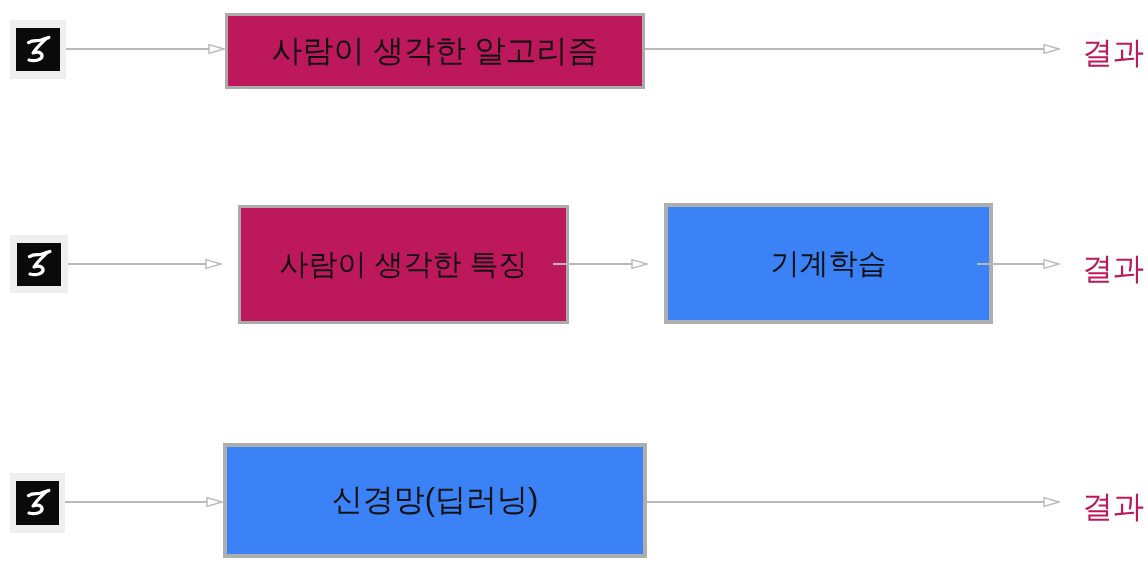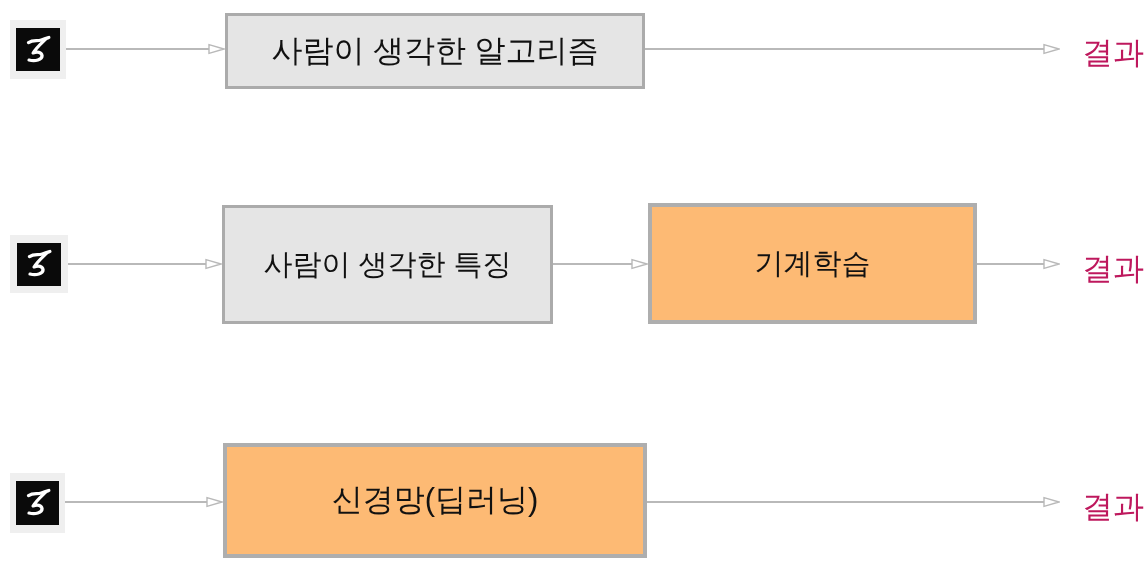--- a/index.html
+++ b/index.html
@@ -6,24 +6,24 @@
   body{font-family:"Liberation Sans","DejaVu Sans",sans-serif;color:#111111;}
   .canvas{position:relative;width:1148px;height:572px;background:#ffffff;overflow:hidden;}
 
   
   .mnist{position:absolute;background:#efefef;display:flex;align-items:center;justify-content:center;}
   .mnist .digit-bg{background:#0a0a0a;display:flex;align-items:center;justify-content:center;}
 
   
   .box{position:absolute;box-sizing:border-box;display:flex;flex-direction:column;
        align-items:center;justify-content:center;text-align:center;line-height:1.3;}
-  .box.white{background:#e5e5e5;border:3px solid #ababab;font-size:31px;}
-  .box.gray{background:#fdba74;border:4px solid #aeaeae;font-size:31px;}
+  .box.white{background:#be185d;border:3px solid #ababab;font-size:31px;}
+  .box.gray{background:#3b82f6;border:4px solid #aeaeae;font-size:31px;}
   .box .line{white-space:nowrap;}
-  .box.two-line{font-size:29px;}
+  .box.two-line{font-size:29px;margin-left:16px;}
 
   
   .arrow{position:absolute;height:12px;display:flex;align-items:center;}
   .arrow .shaft{flex:1;height:0;border-top:2px solid #b9b9b9;}
   .arrow svg{flex:0 0 auto;display:block;margin-left:-2px;}
 
   
   .result{position:absolute;font-size:31px;color:#be185d;white-space:nowrap;}
 </style>
 </head>

